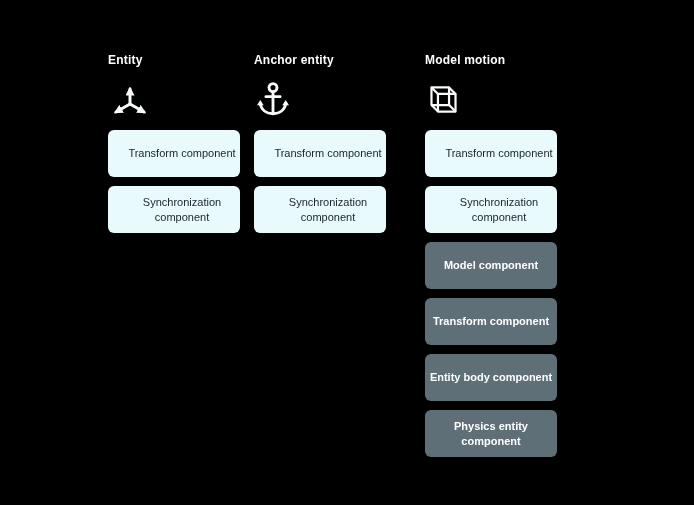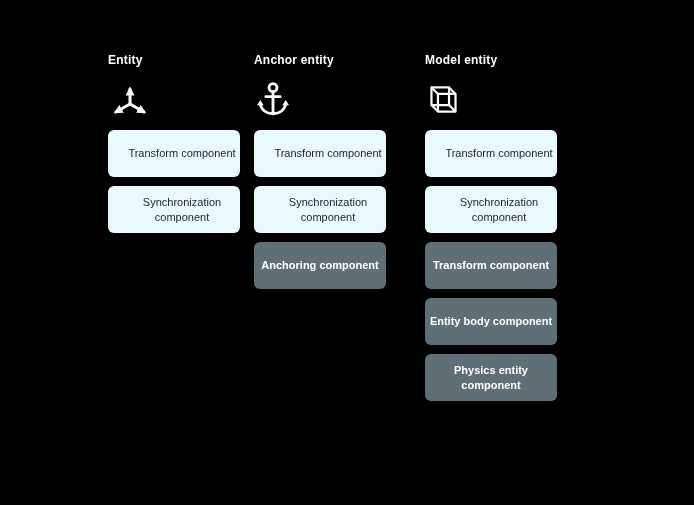--- a/index.html
+++ b/index.html
@@ -87,46 +87,46 @@
         <path d="M29.8,26.5 L36.8,26.5 L33.4,21 Z" fill="currentColor" stroke="none"></path>
       </svg>
     </div>
     <div class="boxes">
       <div class="box light">
         <span>Transform component</span>
       </div>
       <div class="box light">
         <span>Synchronization component</span>
       </div>
-      <div class="box gray">
-        <span>Anchoring component</span>
-      </div>
     </div>
   </div>
 
   <div class="col col-3">
-    <div class="col-title">Model entity</div>
+    <div class="col-title">Model motion</div>
     <div class="icon-wrap">
       <svg width="37" height="37" viewBox="0 0 40 40" fill="none" stroke="currentColor" stroke-width="2.4" stroke-linejoin="round">
         <path d="M7,7 L26,7 L26,26 L7,26 Z"></path>
         <path d="M14,14 L33,14 L33,33 L14,33 Z"></path>
         <line x1="7" y1="7" x2="14" y2="14"></line>
         <line x1="26" y1="7" x2="33" y2="14"></line>
         <line x1="7" y1="26" x2="14" y2="33"></line>
         <line x1="26" y1="26" x2="33" y2="33"></line>
       </svg>
     </div>
     <div class="boxes">
       <div class="box light">
         <span>Transform component</span>
       </div>
       <div class="box light">
         <span>Synchronization component</span>
       </div>
       <div class="box gray">
+        <span>Model component</span>
+      </div>
+      <div class="box gray">
         <span>Transform component</span>
       </div>
       <div class="box gray">
         <span>Entity body component</span>
       </div>
       <div class="box gray">
         <span>Physics entity component</span>
       </div>
     </div>
   </div>

